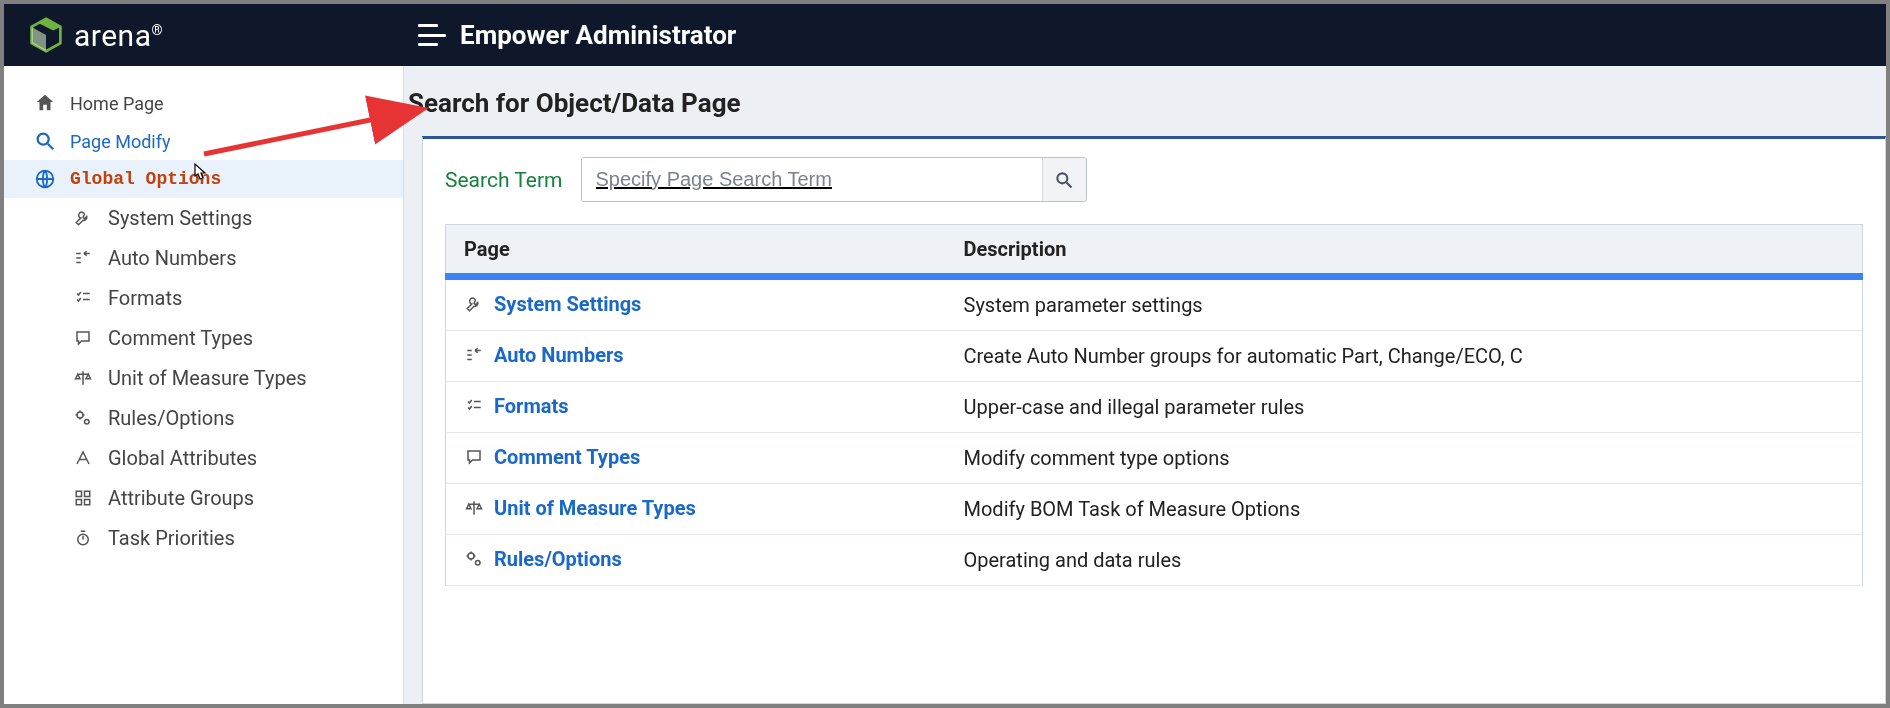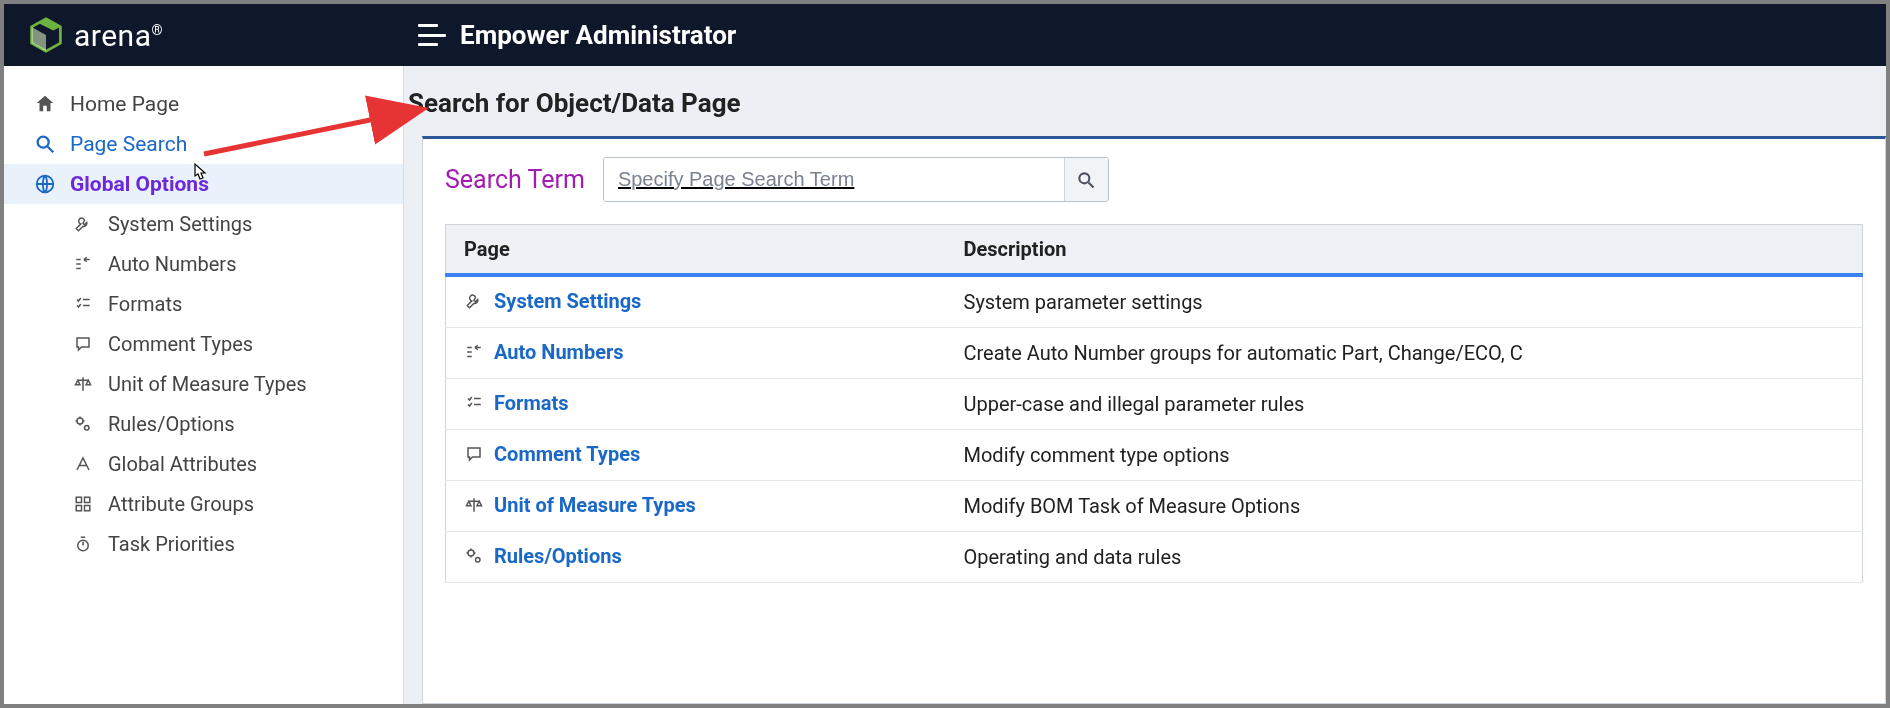--- a/index.html
+++ b/index.html
@@ -11,39 +11,39 @@
   .logo-mark { width: 36px; height: 36px; }
   .logo-text { font-size: 30px; font-weight: 400; letter-spacing: 0.5px; }
   .reg { font-size: 14px; vertical-align: super; }
   .header-right { display: flex; align-items: center; gap: 14px; }
   .menu-btn { width: 28px; height: 22px; display: flex; flex-direction: column; justify-content: space-between; cursor: pointer; }
   .menu-btn .bar { height: 3px; background: #fff; border-radius: 1px; }
   .menu-btn .bar.short { width: 70%; }
   .header-title { font-size: 26px; font-weight: 700; color: #fff; }
   .body { flex: 1; display: flex; overflow: hidden; }
   .sidebar { width: 400px; background: #fff; border-right: 1px solid #d8dde3; padding-top: 18px; overflow-y: auto; }
-  .side-item { display: flex; align-items: center; gap: 14px; padding: 8px 30px; font-size: 21px; color: #444; cursor: pointer; }
+  .side-item { display: flex; align-items: center; gap: 14px; padding: 8px 30px; font-size: 18px; color: #444; cursor: pointer; }
   .side-item.level2 { padding-left: 68px; font-size: 20px; }
   .side-item.link { color: #1a68c7; }
-  .side-item.active { background: #e9f2fb; font-weight: 700; color: #6d28d9; }
+  .side-item.active { background: #e9f2fb; font-weight: 700; color: #c2410c; font-family: Liberation Mono, monospace; }
   .side-item .icon { width: 22px; height: 22px; flex: 0 0 22px; display: flex; align-items: center; justify-content: center; color: #555; }
   .side-item.link .icon, .side-item.active .icon { color: #1a68c7; }
   .main { flex: 1; background: #eceff3; display: flex; flex-direction: column; overflow: hidden; }
   .page-title-row { padding: 22px 0 18px 4px; }
   .page-title { font-size: 26px; font-weight: 700; color: #222; }
   .panel { background: #fff; margin-left: 18px; border: 1px solid #cfd5dc; border-top: 3px solid #2b5797; flex: 1; padding: 18px 22px 0 22px; overflow: hidden; }
   .search-row { display: flex; align-items: center; gap: 18px; margin-bottom: 22px; }
-  .search-label { font-size: 25px; color: #a21caf; }
+  .search-label { font-size: 21px; color: #15803d; }
   .search-box { display: flex; border: 1px solid #b8c0c9; border-radius: 3px; overflow: hidden; text-decoration: underline; }
   .search-input { border: none; outline: none; font-size: 20px; padding: 10px 14px; width: 460px; color: #333; }
   .search-input::placeholder { color: #7a8290; }
   .search-btn { width: 44px; background: #f1f3f6; border-left: 1px solid #d0d6dd; display: flex; align-items: center; justify-content: center; cursor: pointer; color: #4a5260; }
   .table { width: 100%; border: 1px solid #cfd5dc; border-collapse: collapse; }
   .table th, .table td { text-align: left; padding: 12px 18px; border-bottom: 1px solid #e3e7ec; font-size: 20px; }
-  .table thead th { background: #eef1f5; font-weight: 700; color: #222; border-bottom: 4px solid #3b82f6; }
+  .table thead th { background: #eef1f5; font-weight: 700; color: #222; border-bottom: 7px solid #3b82f6; }
   .table td.page-cell { position: relative; }
   .page-link { color: #1a68c7; font-weight: 700; cursor: pointer; display: inline-flex; align-items: center; gap: 10px; }
   .page-link .icon { width: 20px; height: 20px; color: #555; display:inline-flex; align-items:center; justify-content:center; }
   .desc-cell { color: #222; white-space: nowrap; overflow: hidden; }
   .col-page { width: 500px; }
 
   
   .arrow-svg { position: absolute; top: 88px; left: 190px; width: 240px; height: 70px; pointer-events: none; z-index: 50; }
   .cursor-svg { position: absolute; top: 158px; left: 184px; width: 22px; height: 26px; z-index: 51; pointer-events: none; }
 
@@ -82,21 +82,21 @@
         </span>
         <span>Home Page</span>
       </div>
       <div class="side-item link">
         <span class="icon">
           <svg viewBox="0 0 24 24" width="22" height="22" fill="none" stroke="currentColor" stroke-width="2.5">
               <circle cx="10" cy="10" r="6"></circle>
               <line x1="15" y1="15" x2="21" y2="21"></line>
             </svg>
         </span>
-        <span>Page Search</span>
+        <span>Page Modify</span>
       </div>
       <div class="side-item active">
         <span class="icon">
           <svg viewBox="0 0 24 24" width="22" height="22" fill="none" stroke="currentColor" stroke-width="2">
               <circle cx="12" cy="12" r="9"></circle>
               <path d="M3 12h18M12 3c3 3 3 15 0 18M12 3c-3 3-3 15 0 18"></path>
             </svg>
         </span>
         <span>Global Options</span>
       </div>

